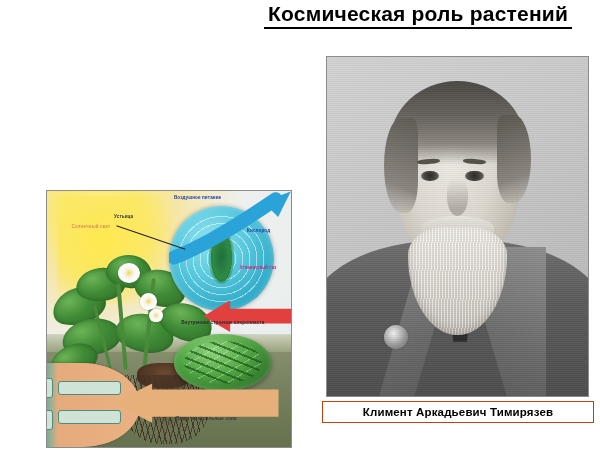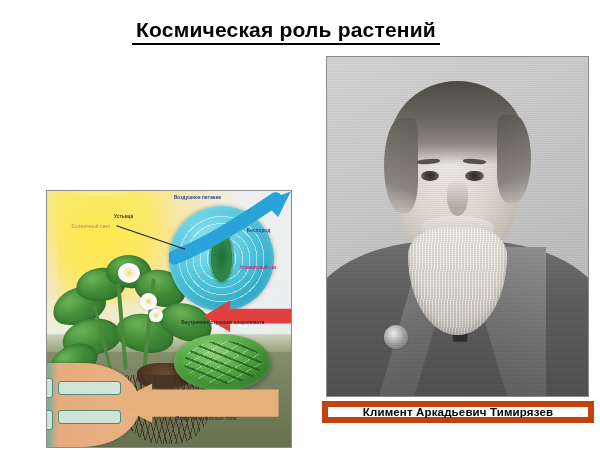--- a/index.html
+++ b/index.html
@@ -5,22 +5,22 @@
   html,body{margin:0;padding:0;}
   body{
     width:600px;height:450px;background:#ffffff;overflow:hidden;
     font-family:"Liberation Sans","DejaVu Sans",sans-serif;
     position:relative;
   }
   #slide{position:absolute;inset:0;background:#fff;}
 
   
   .title-wrap{
-    position:absolute;left:0;top:18px;width:572px;
-    text-align:center;
+    position:absolute;left:0;top:2px;width:572px;
+    text-align:right;
   }
   .title-text{
     display:inline-block;
     font-size:21px;font-weight:bold;color:#000;
     letter-spacing:0.2px;
     border-bottom:2px solid #000;
     padding:0 4px 1px 4px;
     line-height:1.15;
     white-space:nowrap;
   }
@@ -259,21 +259,21 @@
     box-shadow:inset 0 -4px 8px rgba(120,115,108,.35);
   }
   .ph-grain{
     position:absolute;inset:0;pointer-events:none;
     background:repeating-linear-gradient(0deg, rgba(0,0,0,.035) 0 1px, rgba(255,255,255,.02) 1px 2px);
   }
 
   
   .caption{
     position:absolute;left:322px;top:401px;width:272px;height:22px;
-    border:6px solid #c2410c;background:#fff;box-sizing:border-box;
+    border:1px solid #c2410c;background:#fff;box-sizing:border-box;
     display:flex;align-items:center;justify-content:center;
   }
   .caption span{
     font-size:11.5px;font-weight:bold;color:#000;white-space:nowrap;
     letter-spacing:.15px;
   }
 </style>
 </head>
 <body>
 

